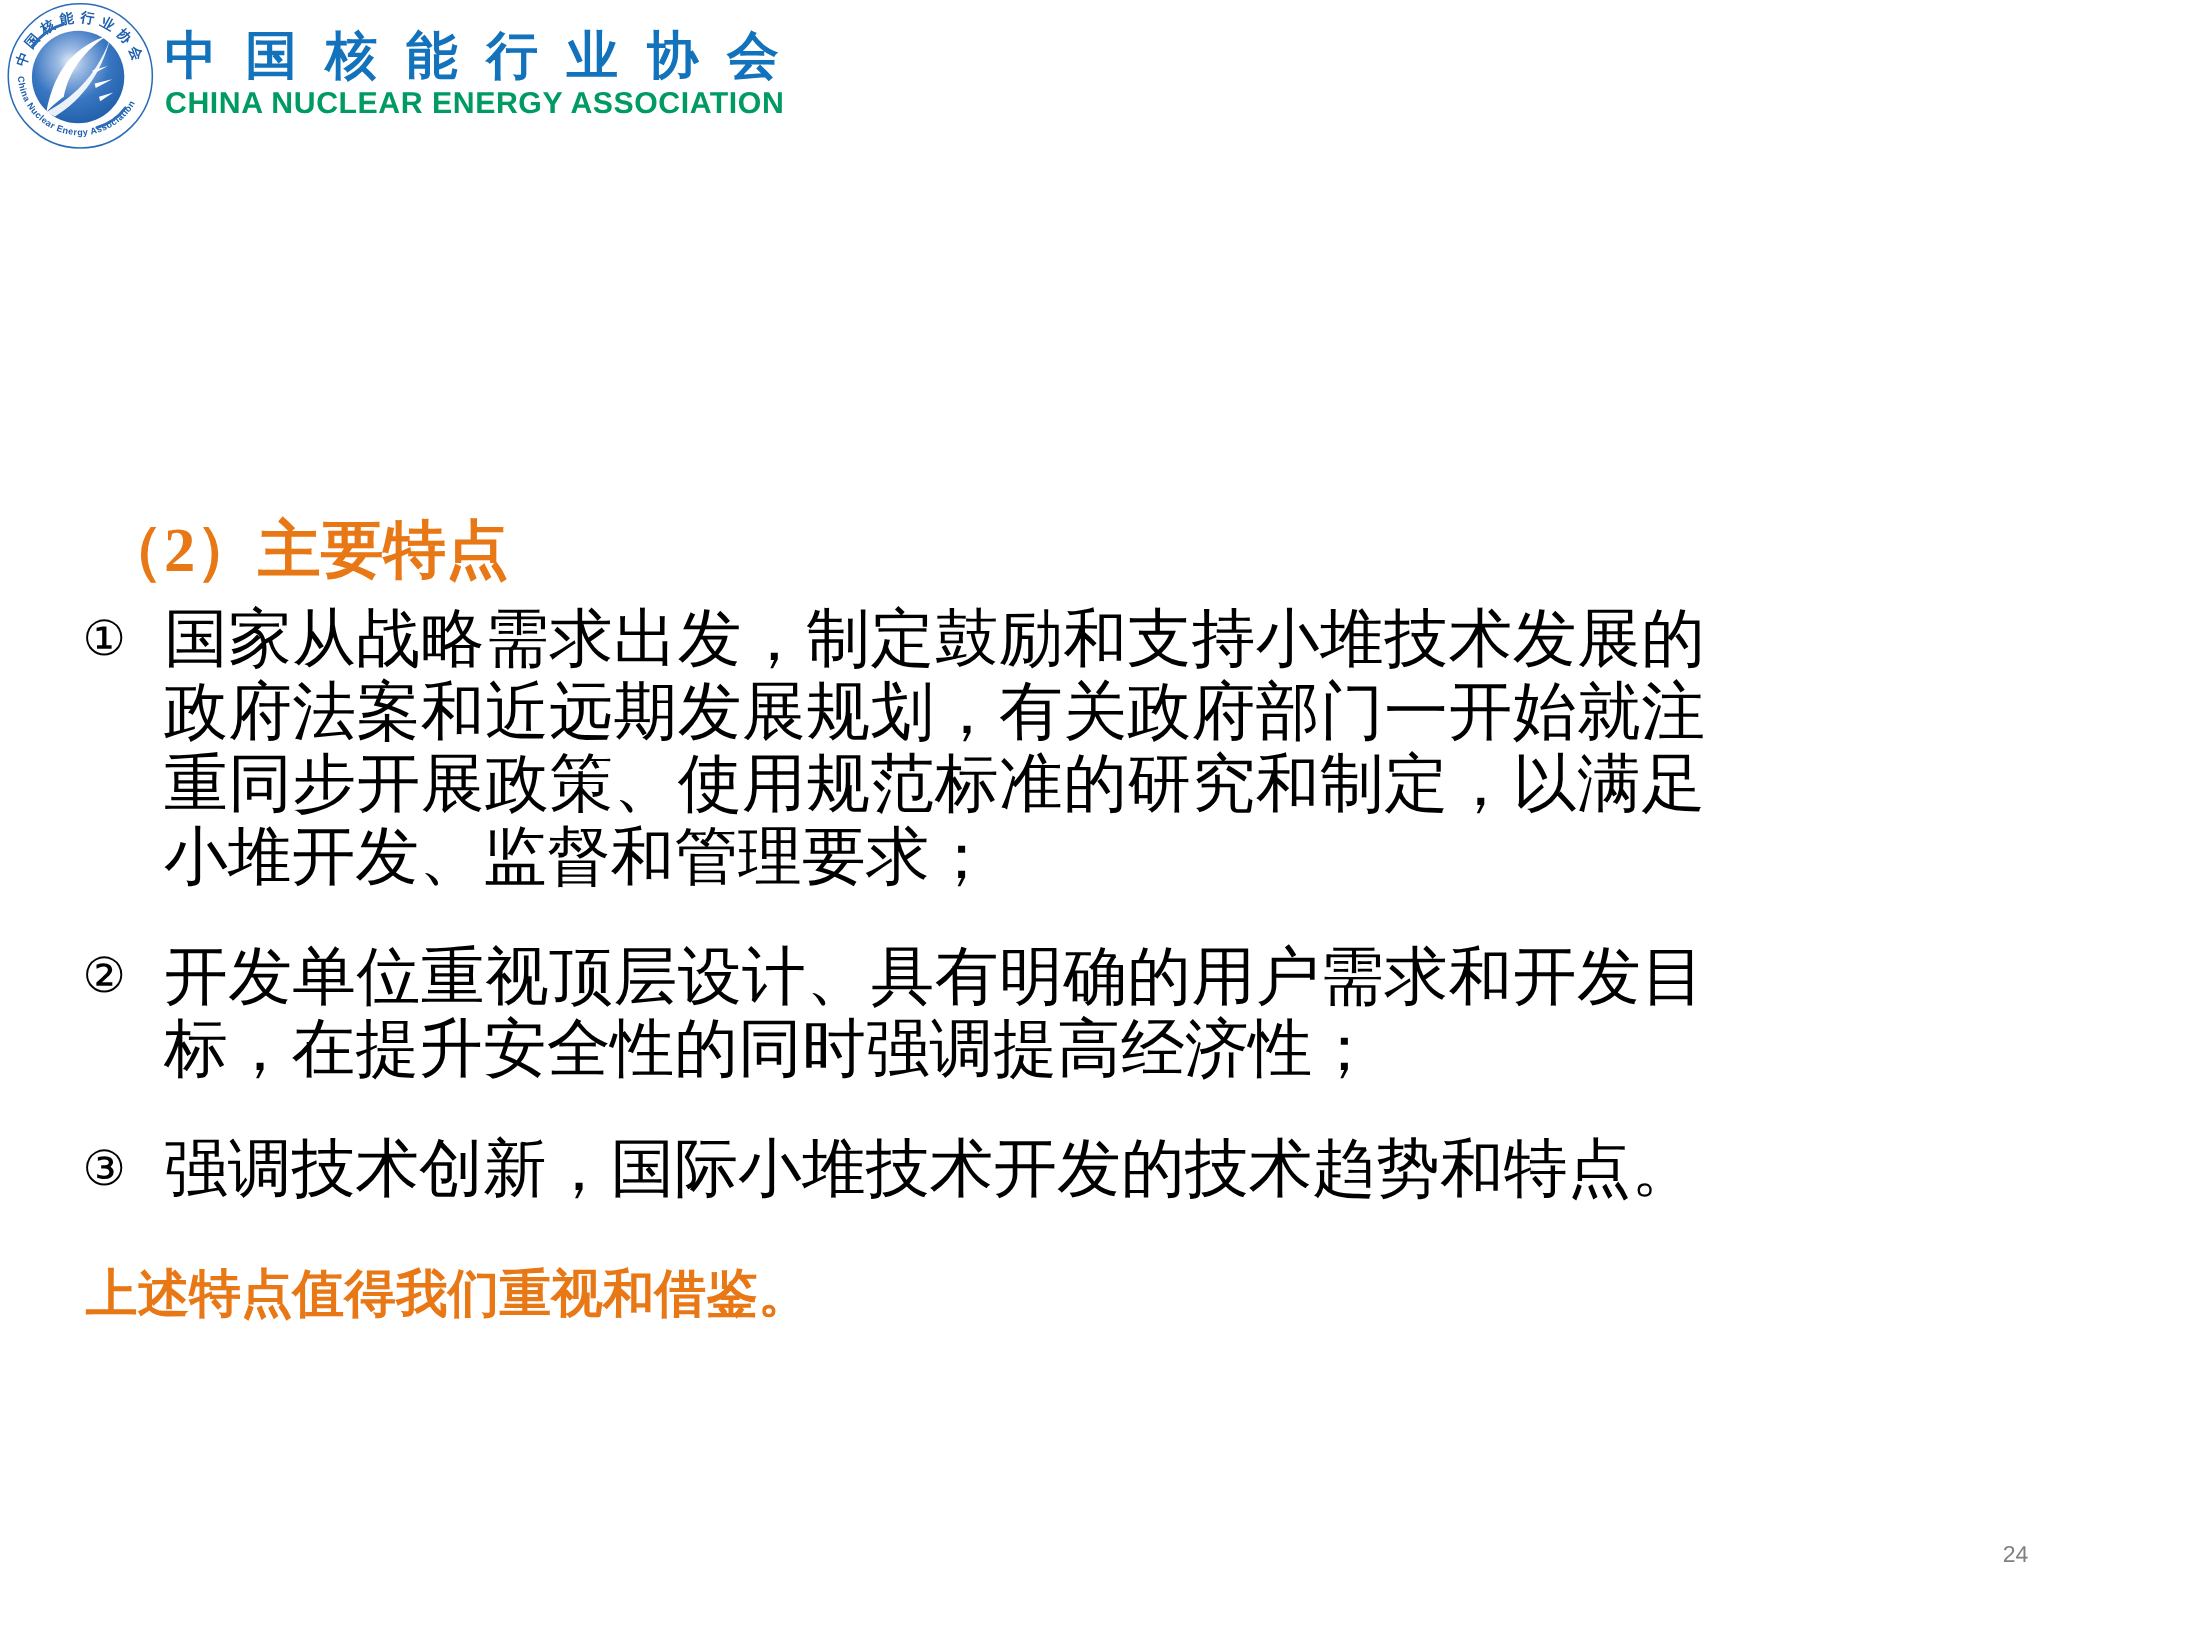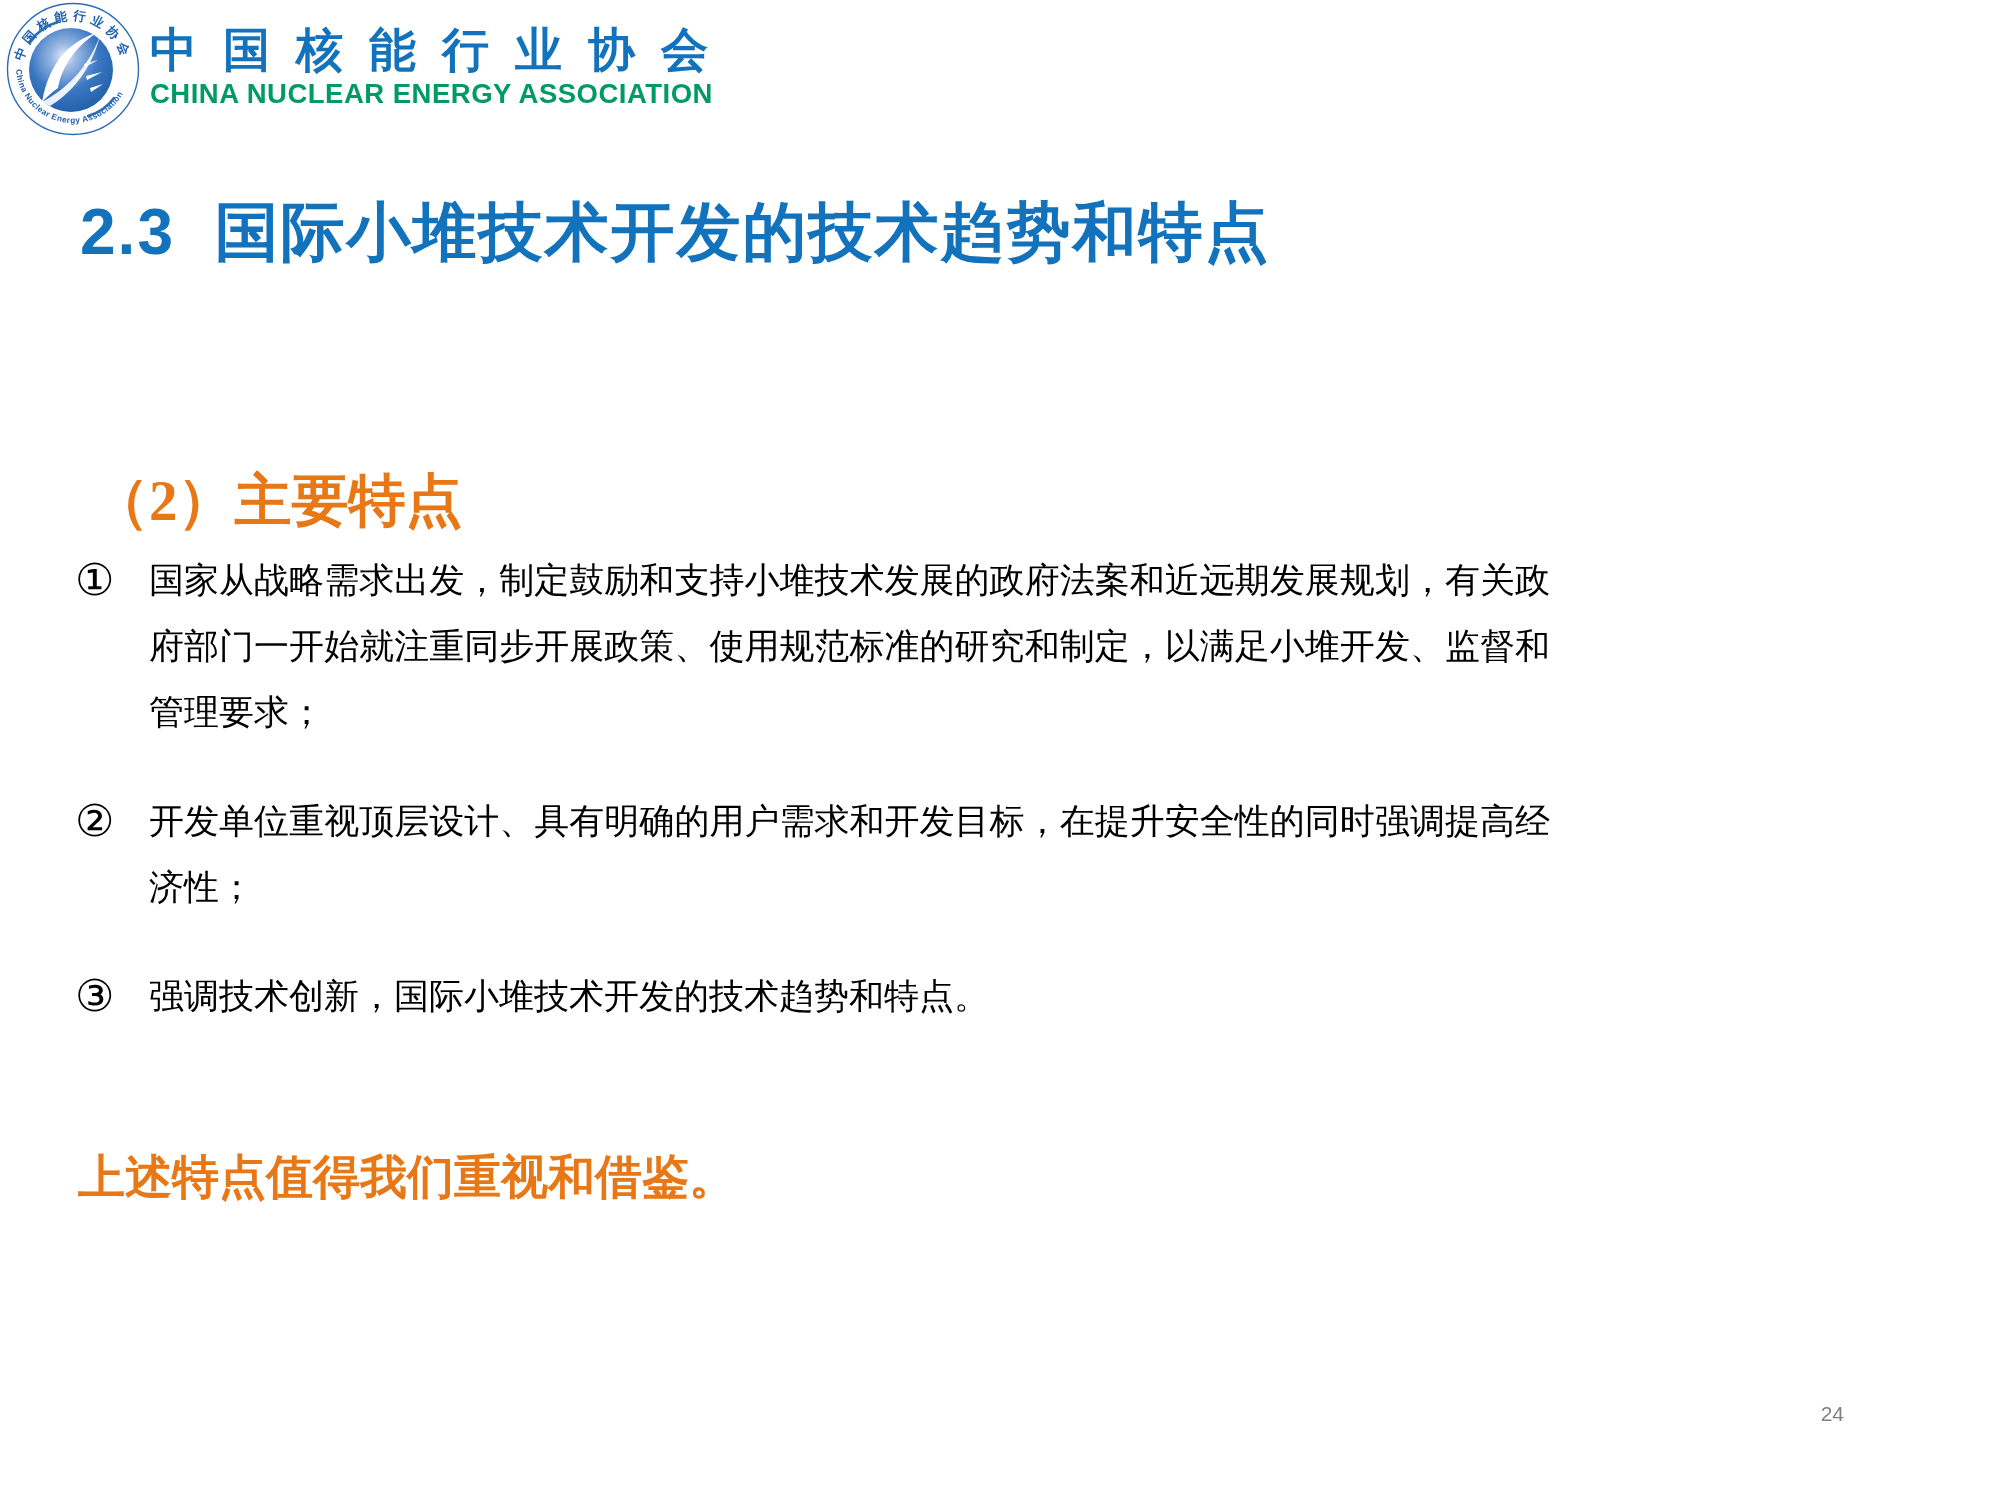--- a/index.html
+++ b/index.html
@@ -44,23 +44,23 @@
   
   .feature-list{position:absolute;left:75px;top:548px;width:1475px;}
   .feature-item{display:flex;align-items:flex-start;margin-bottom:43px;}
   .feature-marker{
     flex:0 0 74px;
     font-size:44px;line-height:66px;color:#000;
     font-family:"Liberation Serif","DejaVu Serif",serif;
   }
   .feature-text{
     flex:1;
-    font-size:35px;line-height:66px;color:#000;
+    font-size:58px;line-height:66px;color:#000;
     text-align:justify;
-    font-family:Liberation Serif, serif;
+    font-family:Liberation Sans, sans-serif;
   }
 
   
   .conclusion{
     position:absolute;left:78px;top:1142px;
     font-family:"Liberation Serif","DejaVu Serif",serif;
     font-weight:900;font-size:47px;line-height:70px;
     color:#E87715;
     text-align:center;
   }
@@ -112,21 +112,20 @@
       <path d="M 24,40 A 50,50 0 0 1 52,20" fill="none" stroke="#2B6CB8" stroke-width="2.5" stroke-linecap="round"></path>
       <path d="M 108,96 A 50,50 0 0 1 82,114" fill="none" stroke="#2B6CB8" stroke-width="2.5" stroke-linecap="round"></path>
     </svg>
   </div>
 
   <div class="brand-text">
     <div class="brand-zh">中国核能行业协会</div>
     <div class="brand-en">CHINA NUCLEAR ENERGY ASSOCIATION</div>
   </div>
 
-  <div class="slide-title">2.3  国际小堆技术开发的技术趋势和特点</div>
 
   <div class="section-heading">（2）主要特点</div>
 
   <div class="feature-list">
 
     <div class="feature-item">
       <div class="feature-marker">①</div>
       <div class="feature-text">国家从战略需求出发，制定鼓励和支持小堆技术发展的政府法案和近远期发展规划，有关政府部门一开始就注重同步开展政策、使用规范标准的研究和制定，以满足小堆开发、监督和管理要求；</div>
     </div>
 

